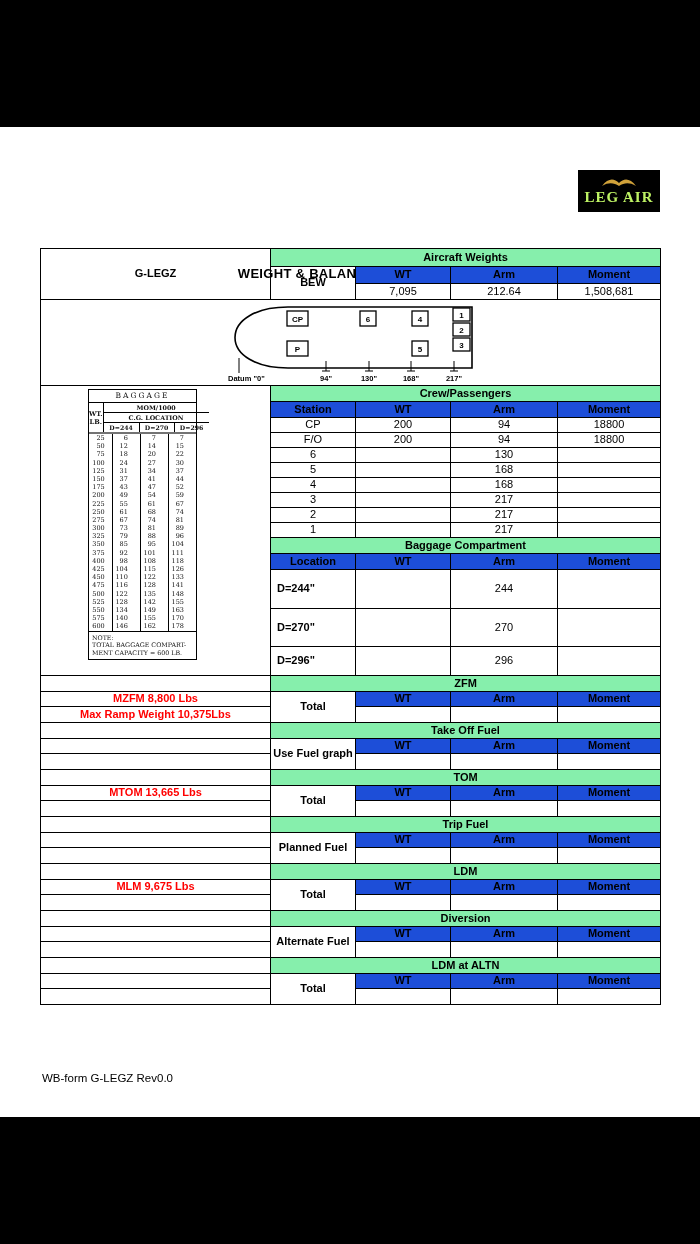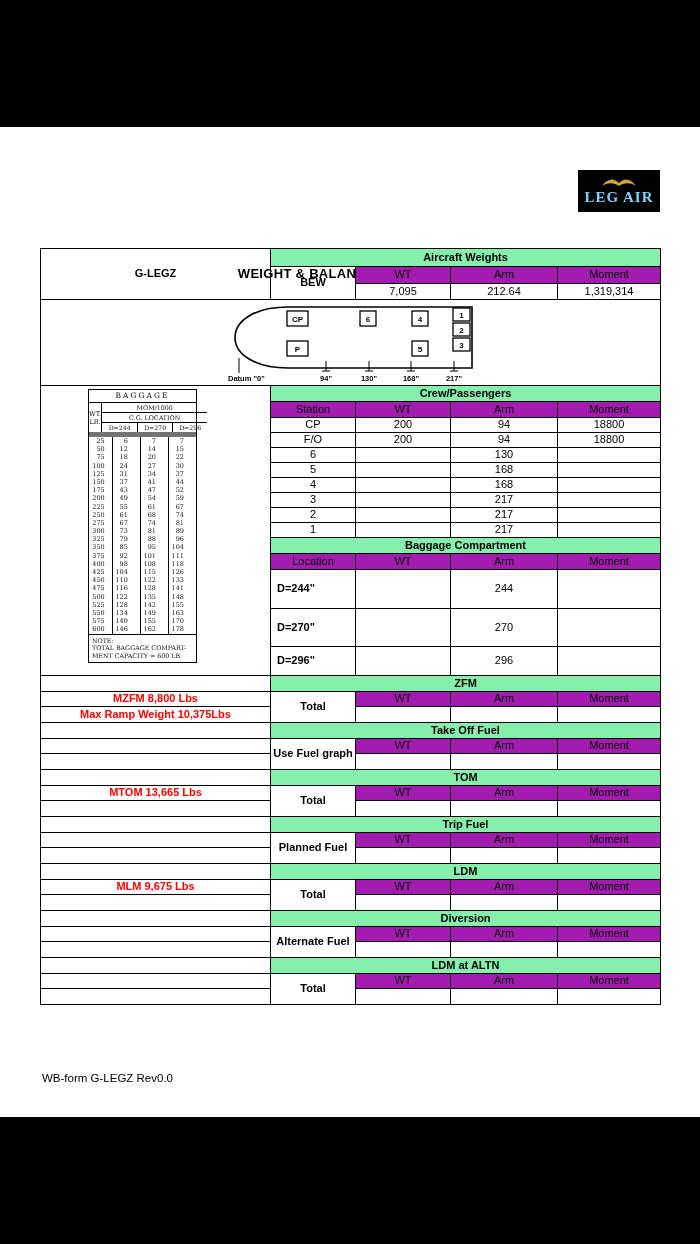--- a/index.html
+++ b/index.html
@@ -4,51 +4,51 @@
 <style>
   html,body { margin:0; padding:0; background:#000; }
   .screen { position:relative; width:700px; height:1244px; background:#000; overflow:hidden;
             font-family:"Liberation Sans", sans-serif; color:#000; }
   .doc { position:absolute; left:0; top:127px; width:700px; height:990px; background:#fff; }
 
   
   .logo { position:absolute; left:578px; top:43px; width:82px; height:42px; background:#000;
           display:flex; flex-direction:column; align-items:center; justify-content:center; gap:2px; }
   .logo-text { font-family:"Liberation Serif", serif; font-weight:bold; font-size:15px;
-               letter-spacing:1px; color:#7dd3fc; line-height:1; }
+               letter-spacing:1px; color:#bef264; line-height:1; }
 
   .form-title { position:absolute; top:99px; left:18px; width:620px; text-align:center;
                 font-weight:bold; font-size:13px; letter-spacing:0.3px;margin-top:40px; }
 
   
   table.wb { position:absolute; left:40px; top:121px; width:620px; border-collapse:collapse; table-layout:fixed; }
   .wb td { border:1px solid #000; font-size:11px; text-align:center; vertical-align:middle;
            padding:0 2px; overflow:hidden; line-height:1.25; }
   .wb .orange { background:#86efac; font-weight:bold; }
-  .wb .gray   { background:#a21caf; font-weight:normal; }
+  .wb .gray   { background:#1d4ed8; font-weight:bold; }
   .wb .bold   { font-weight:bold; }
   .wb .red    { color:#FF0000; font-weight:bold;margin-left:32px; }
   .wb .leftal { text-align:left; padding-left:6px; }
   .wb tr.h15{height:15px} .wb tr.h16{height:16px} .wb tr.h17{height:17px} .wb tr.h18{height:18px}
   .wb tr.h29{height:29px} .wb tr.h38{height:38px} .wb tr.h39{height:39px} .wb tr.h85{height:85px}
   .wb td.diag-td { padding:0; }
   .diag-wrap { position:relative; width:618px; height:85px; }
   .plane { position:absolute; left:185px; top:0; }
   .sb { fill:#fff; stroke:#000; stroke-width:1.3; }
   .st { font-size:8px; font-weight:bold; text-anchor:middle; font-family:"Liberation Sans",sans-serif; }
   .dim { font-size:7.5px; font-weight:bold; text-anchor:middle; font-family:"Liberation Sans",sans-serif; }
   .dims { font-size:7.5px; font-weight:bold; font-family:"Liberation Sans",sans-serif; }
 
   
   .wb td.chart-cell { vertical-align:top; padding:0; }
   .bchart { width:109px; margin:3px 0 0 47px; border:1px solid #000; box-sizing:border-box;
             background:#fff; font-family:"DejaVu Serif", serif; color:#111; }
   .b-title { height:12px; line-height:12px; text-align:center; font-size:7.5px; letter-spacing:2px;
              border-bottom:1px solid #000; }
-  .b-head { display:flex; border-bottom:5px solid #737373; }
+  .b-head { display:flex; border-bottom:2px solid #737373;font-weight:bold; }
   .b-wt { width:30px; display:flex; flex-direction:column; align-items:center; justify-content:center;
           font-size:6.5px; line-height:8px; }
   .b-right { flex:1; border-left:1px solid #000; }
   .b-mom, .b-cg { text-align:center; font-size:6.3px; height:9px; line-height:9px; border-bottom:1px solid #000; }
   .b-dcols { display:flex; height:9px; line-height:9px; }
   .b-dcols > div { width:35px; text-align:center; font-size:6.2px; box-sizing:border-box; }
   .b-dcols > div + div { border-left:1px solid #000; }
   .b-data { font-size:6.5px; }
   .b-row { display:flex; height:8.2px; line-height:8.2px; }
   .b-row > div { box-sizing:border-box; text-align:right; }
@@ -89,21 +89,21 @@
       </tr>
       <tr class="h17">
         <td class="bold" rowspan="2">BEW</td>
         <td class="gray">WT</td>
         <td class="gray">Arm</td>
         <td class="gray">Moment</td>
       </tr>
       <tr class="h16">
         <td>7,095</td>
         <td>212.64</td>
-        <td>1,319,314</td>
+        <td>1,508,681</td>
       </tr>
 
       <tr class="h85">
         <td colspan="5" class="diag-td">
           <div class="diag-wrap">
             <svg class="plane" width="250" height="85" viewBox="0 0 250 85">
               <path d="M246,7 L62,7 C30,7 9,20 9,37.5 C9,55 30,68 62,68 L246,68 Z" fill="none" stroke="#000" stroke-width="1.6"></path>
               <g>
                 <rect class="sb" x="61" y="11" width="21" height="15"></rect>
                 <rect class="sb" x="134" y="11" width="16" height="15"></rect>

